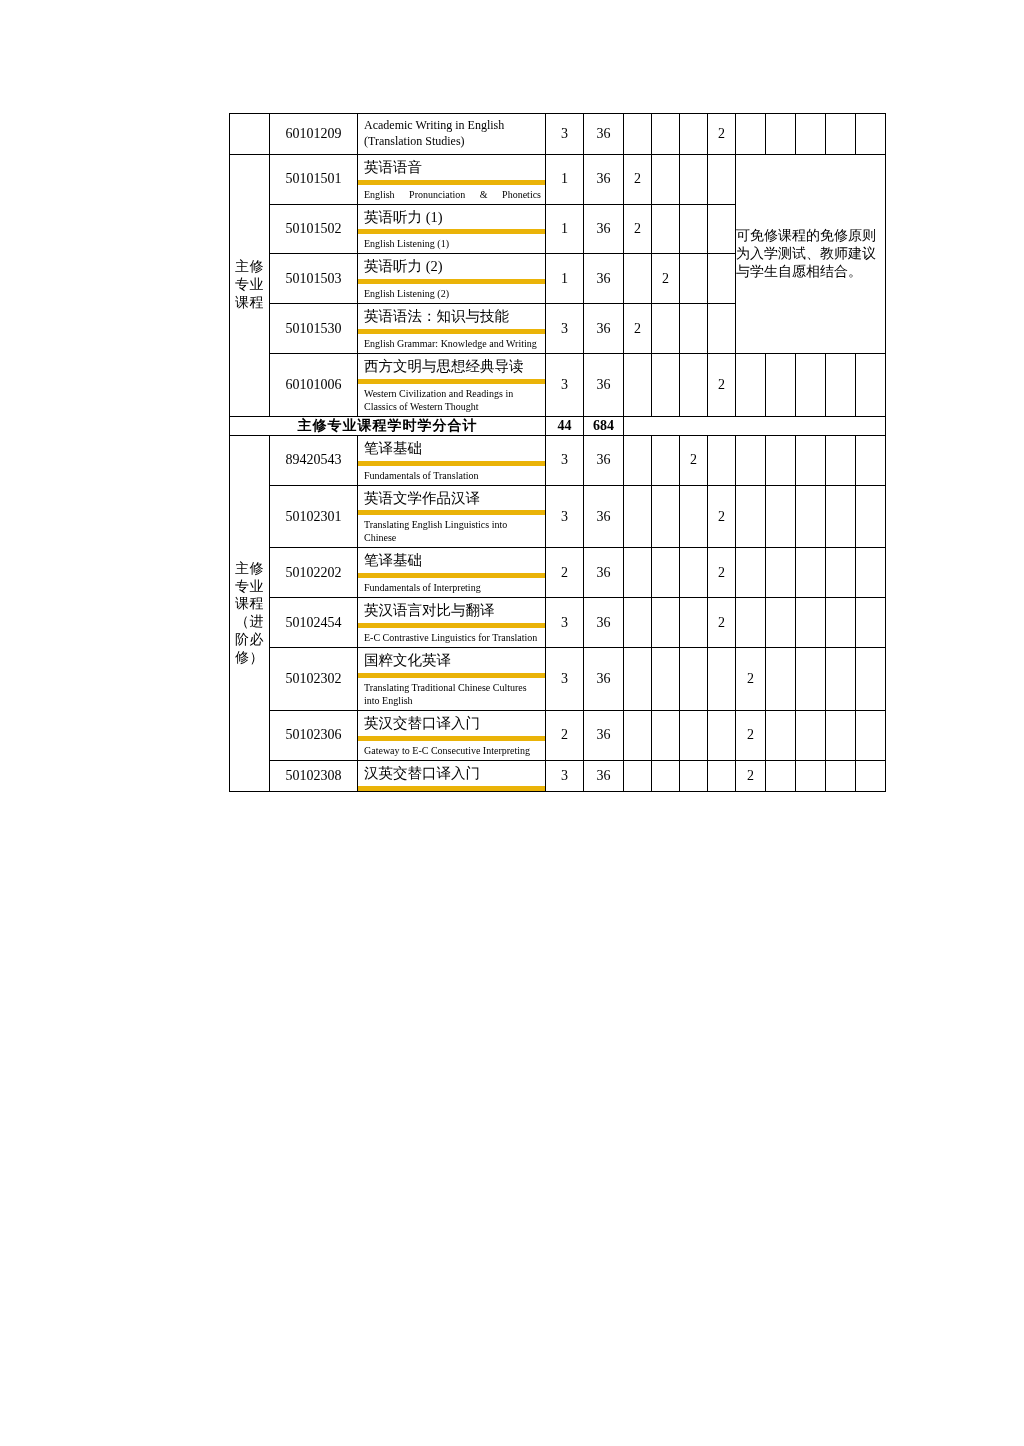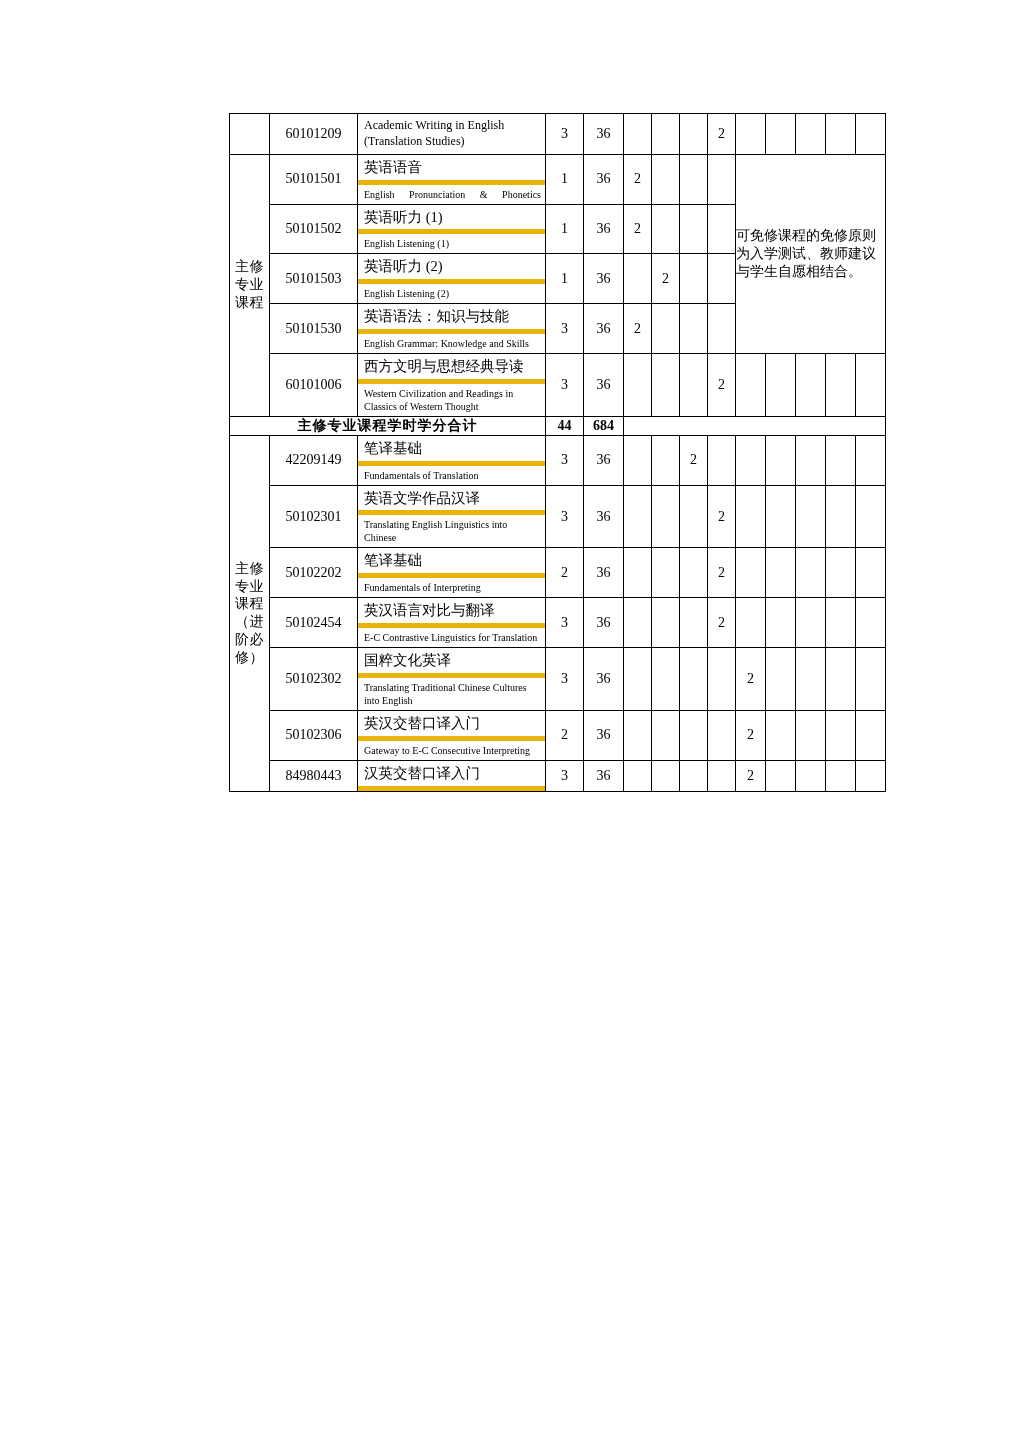--- a/index.html
+++ b/index.html
@@ -209,21 +209,21 @@
           <td class="cell-num"></td>
           <td class="cell-num">2</td>
           <td class="cell-num"></td>
           <td class="cell-num"></td>
         </tr>
 
         <tr>
           <td class="cell-code">50101530</td>
           <td class="cell-name">
             <span class="name-cn">英语语法：知识与技能</span>
-            <span class="name-en">English Grammar: Knowledge and Skills</span>
+            <span class="name-en">English Grammar: Knowledge and Writing</span>
           </td>
           <td class="cell-num">3</td>
           <td class="cell-num">36</td>
           <td class="cell-num">2</td>
           <td class="cell-num"></td>
           <td class="cell-num"></td>
           <td class="cell-num"></td>
         </tr>
 
         <tr>
@@ -247,21 +247,21 @@
 
         <tr>
           <td class="cell-total" colspan="3">主修专业课程学时学分合计</td>
           <td class="cell-total-num">44</td>
           <td class="cell-total-num">684</td>
           <td colspan="9"></td>
         </tr>
 
         <tr>
           <td class="cell-group" rowspan="7">主修专业课程（进阶必修）</td>
-          <td class="cell-code">42209149</td>
+          <td class="cell-code">89420543</td>
           <td class="cell-name">
             <span class="name-cn">笔译基础</span>
             <span class="name-en">Fundamentals of Translation</span>
           </td>
           <td class="cell-num">3</td>
           <td class="cell-num">36</td>
           <td class="cell-num"></td>
           <td class="cell-num"></td>
           <td class="cell-num">2</td>
           <td class="cell-num"></td>
@@ -361,21 +361,21 @@
           <td class="cell-num"></td>
           <td class="cell-num"></td>
           <td class="cell-num">2</td>
           <td class="cell-num"></td>
           <td class="cell-num"></td>
           <td class="cell-num"></td>
           <td class="cell-num"></td>
         </tr>
 
         <tr class="clip-row">
-          <td class="cell-code">84980443</td>
+          <td class="cell-code">50102308</td>
           <td class="cell-name">
             <span class="name-cn">汉英交替口译入门</span>
           </td>
           <td class="cell-num">3</td>
           <td class="cell-num">36</td>
           <td class="cell-num"></td>
           <td class="cell-num"></td>
           <td class="cell-num"></td>
           <td class="cell-num"></td>
           <td class="cell-num">2</td>

